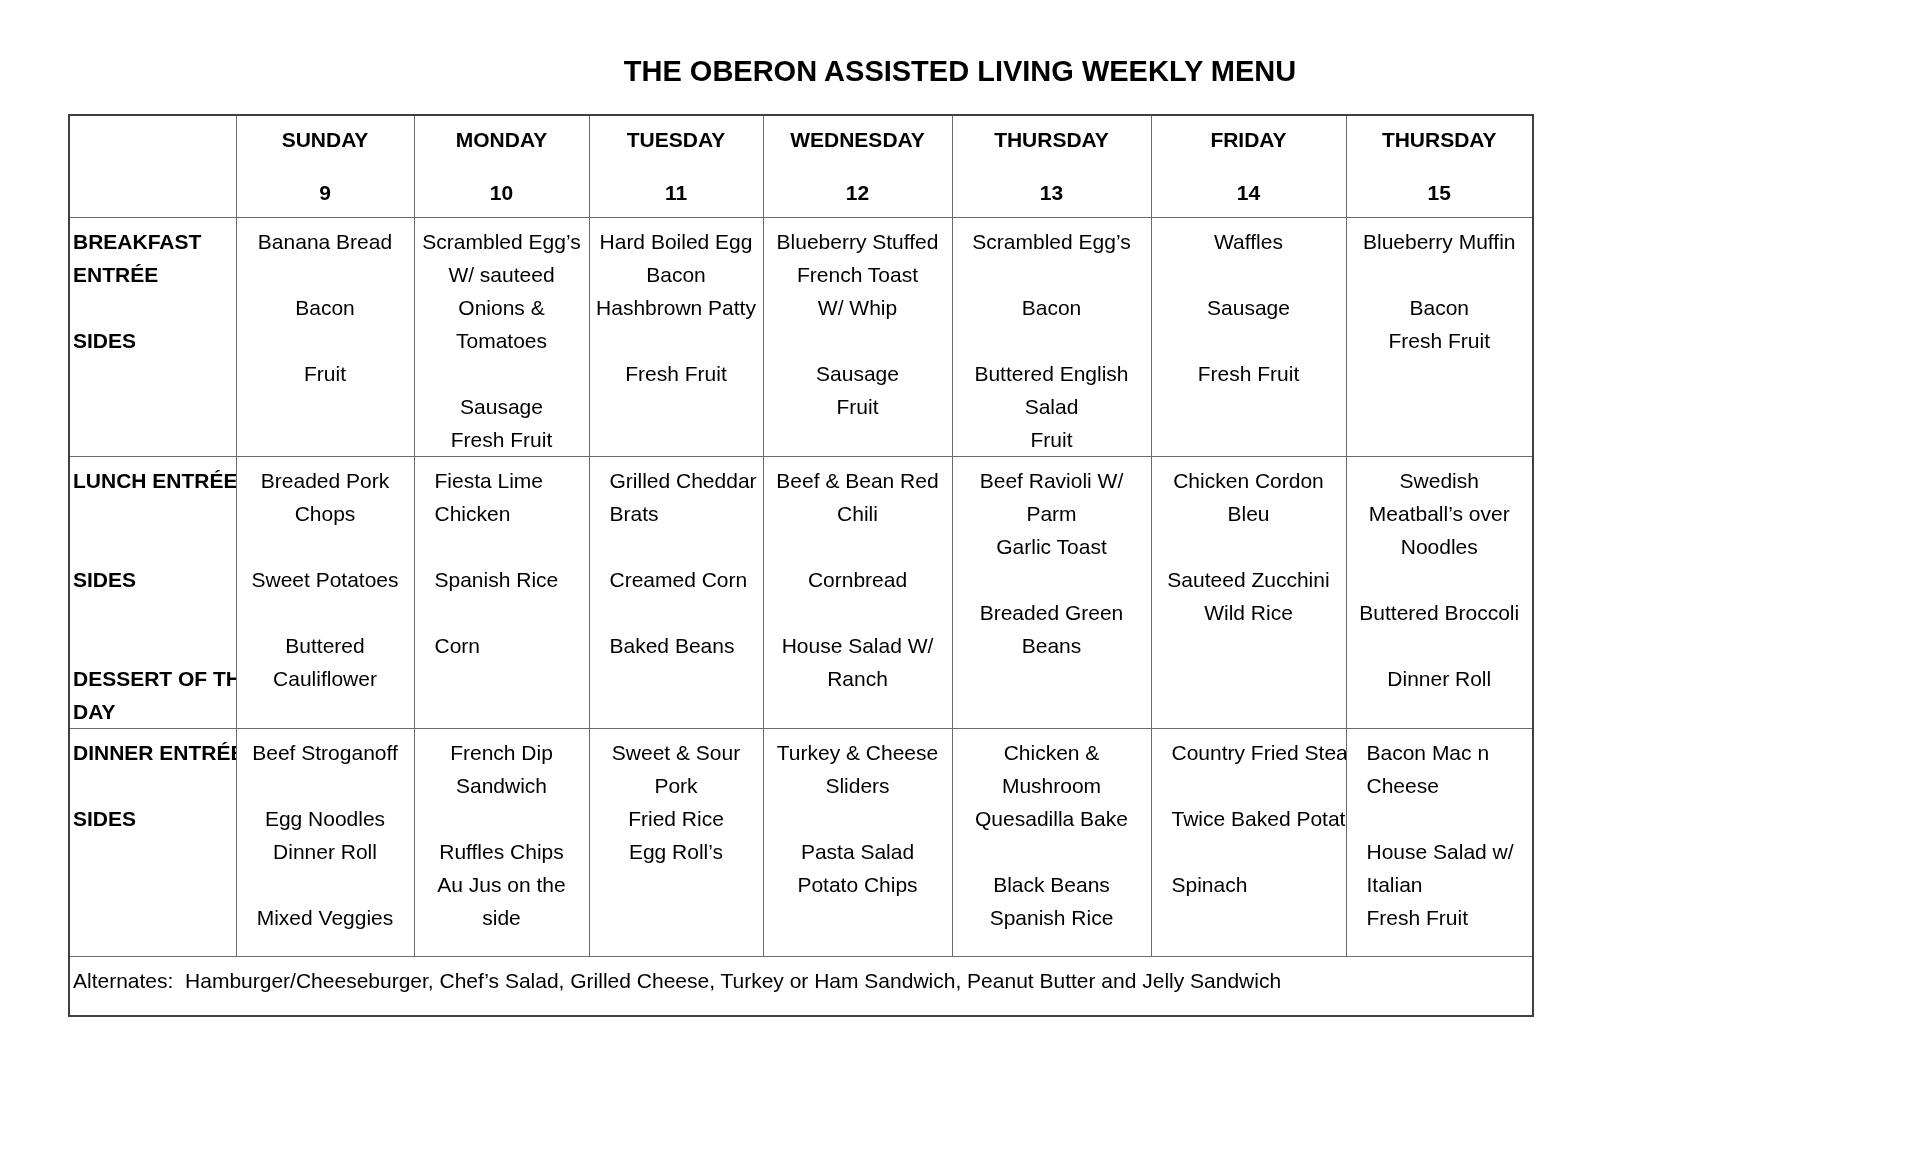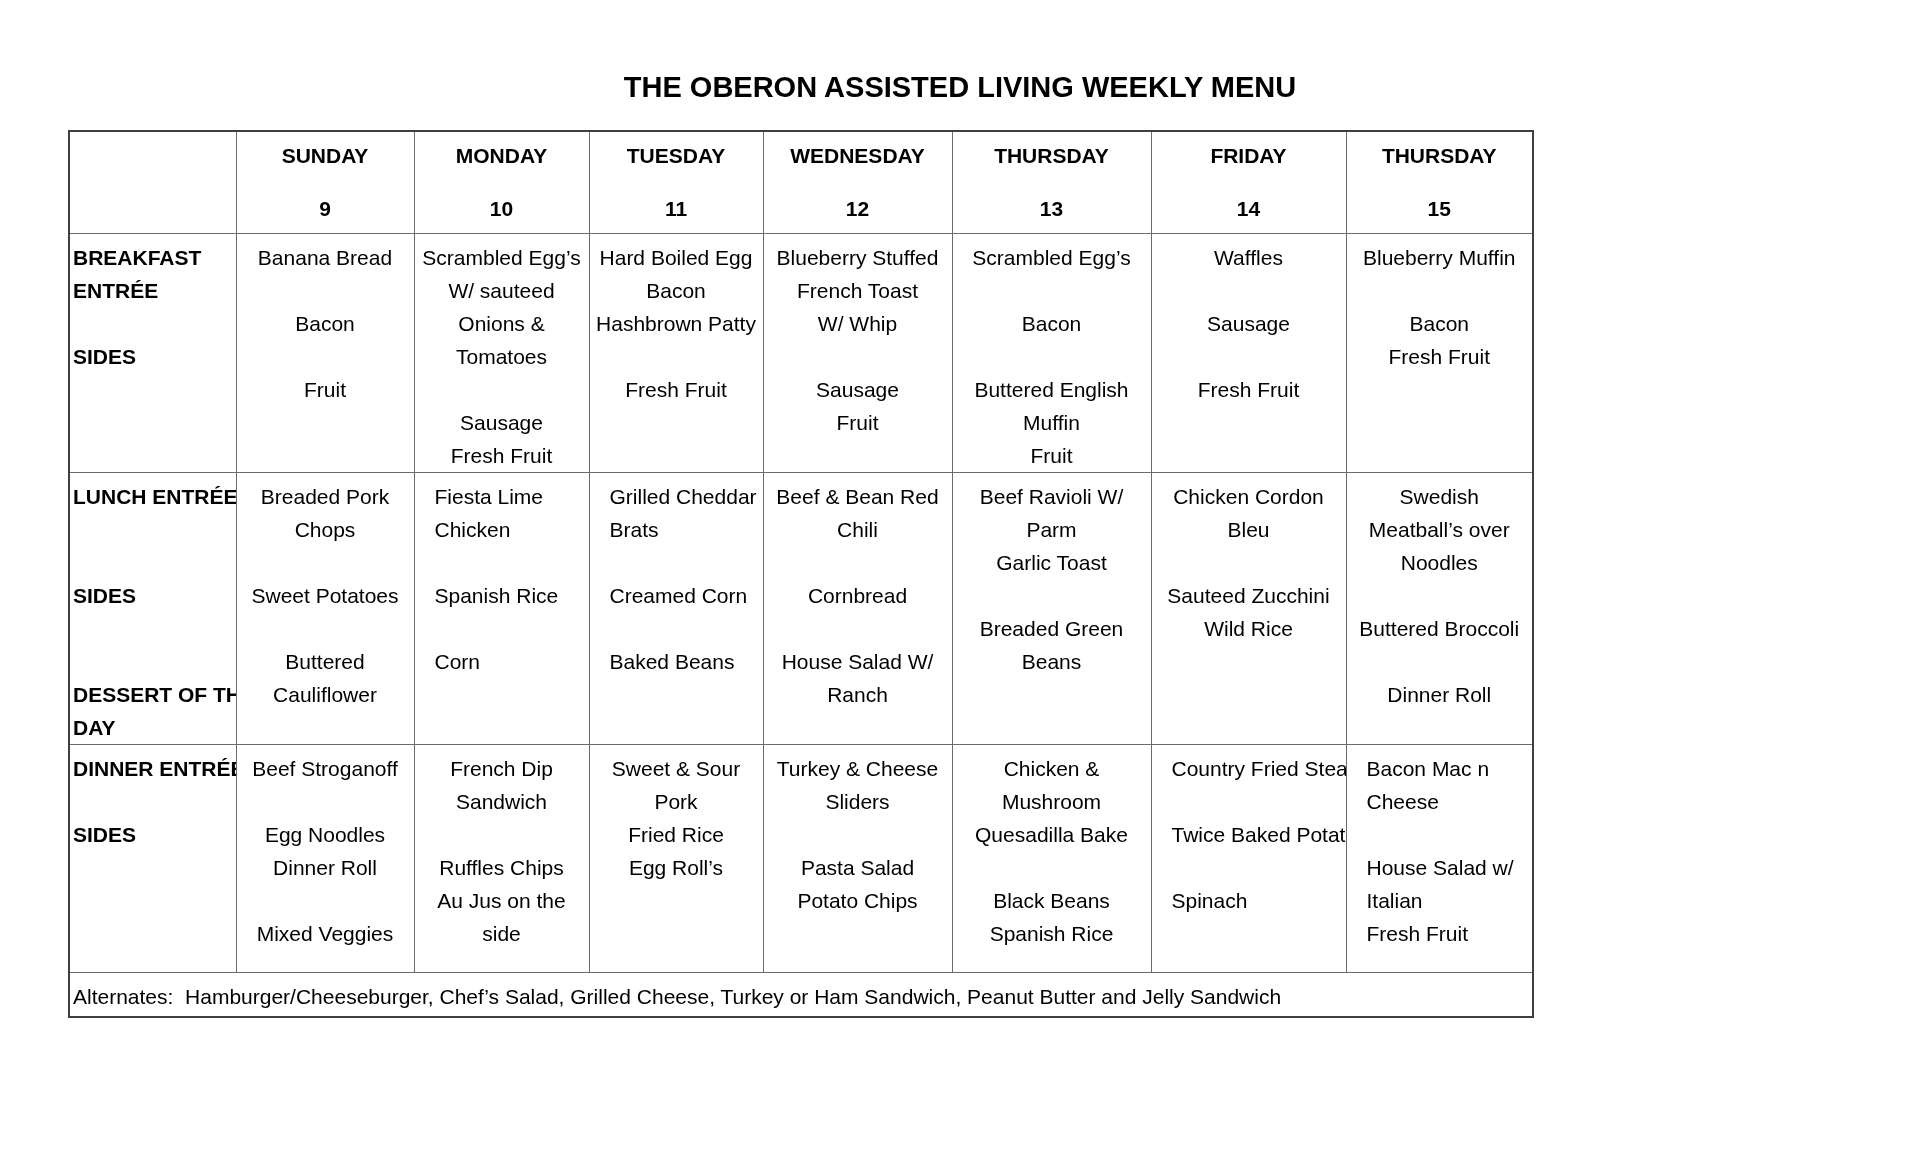--- a/index.html
+++ b/index.html
@@ -5,21 +5,21 @@
   html,body{margin:0;padding:0;background:#ffffff;}
   .page{
     position:relative;
     width:1920px;height:1166px;
     background:#ffffff;
     font-family:"Liberation Sans",sans-serif;
     color:#000;
     overflow:hidden;
   }
   .doc-title{
-    padding-top:68px;
+    padding-top:52px;
     text-align:center;
     font-weight:bold;
     font-size:29px;
     line-height:38px;
     color:#000;
   }
   table.menu{
     border-collapse:collapse;
     table-layout:fixed;
     margin:24px 0 0 68px;
@@ -32,21 +32,21 @@
     font-size:21px;
     line-height:33px;
     padding:7px 3px 0 3px;
     overflow:hidden;
     margin-left:32px;
   }
   .header-row{height:102px;}
   .row-breakfast{height:231px;}
   .row-lunch{height:272px;}
   .row-dinner{height:228px;}
-  .alternates-row{height:45px;padding-left:17px;}
+  .alternates-row{height:60px;padding-left:17px;}
   td.day-header{text-align:center;font-weight:bold;padding-top:10px;}
   .day-date{margin-top:20px;}
   td.corner-cell{background:#fff;}
   td.label-cell{
     font-weight:bold;
     font-size:20px;
     text-align:left;
     padding-left:8px;
     white-space:nowrap;
   }
@@ -149,21 +149,21 @@
             <div class="line">&nbsp;</div>
             <div class="line">Sausage</div>
             <div class="line">Fruit</div>
           </td>
           <td class="menu-cell align-center">
             <div class="line">Scrambled Egg’s</div>
             <div class="line">&nbsp;</div>
             <div class="line">Bacon</div>
             <div class="line">&nbsp;</div>
             <div class="line">Buttered English</div>
-            <div class="line">Muffin</div>
+            <div class="line">Salad</div>
             <div class="line">Fruit</div>
           </td>
           <td class="menu-cell align-center">
             <div class="line">Waffles</div>
             <div class="line">&nbsp;</div>
             <div class="line">Sausage</div>
             <div class="line">&nbsp;</div>
             <div class="line">Fresh Fruit</div>
           </td>
           <td class="menu-cell align-center">

